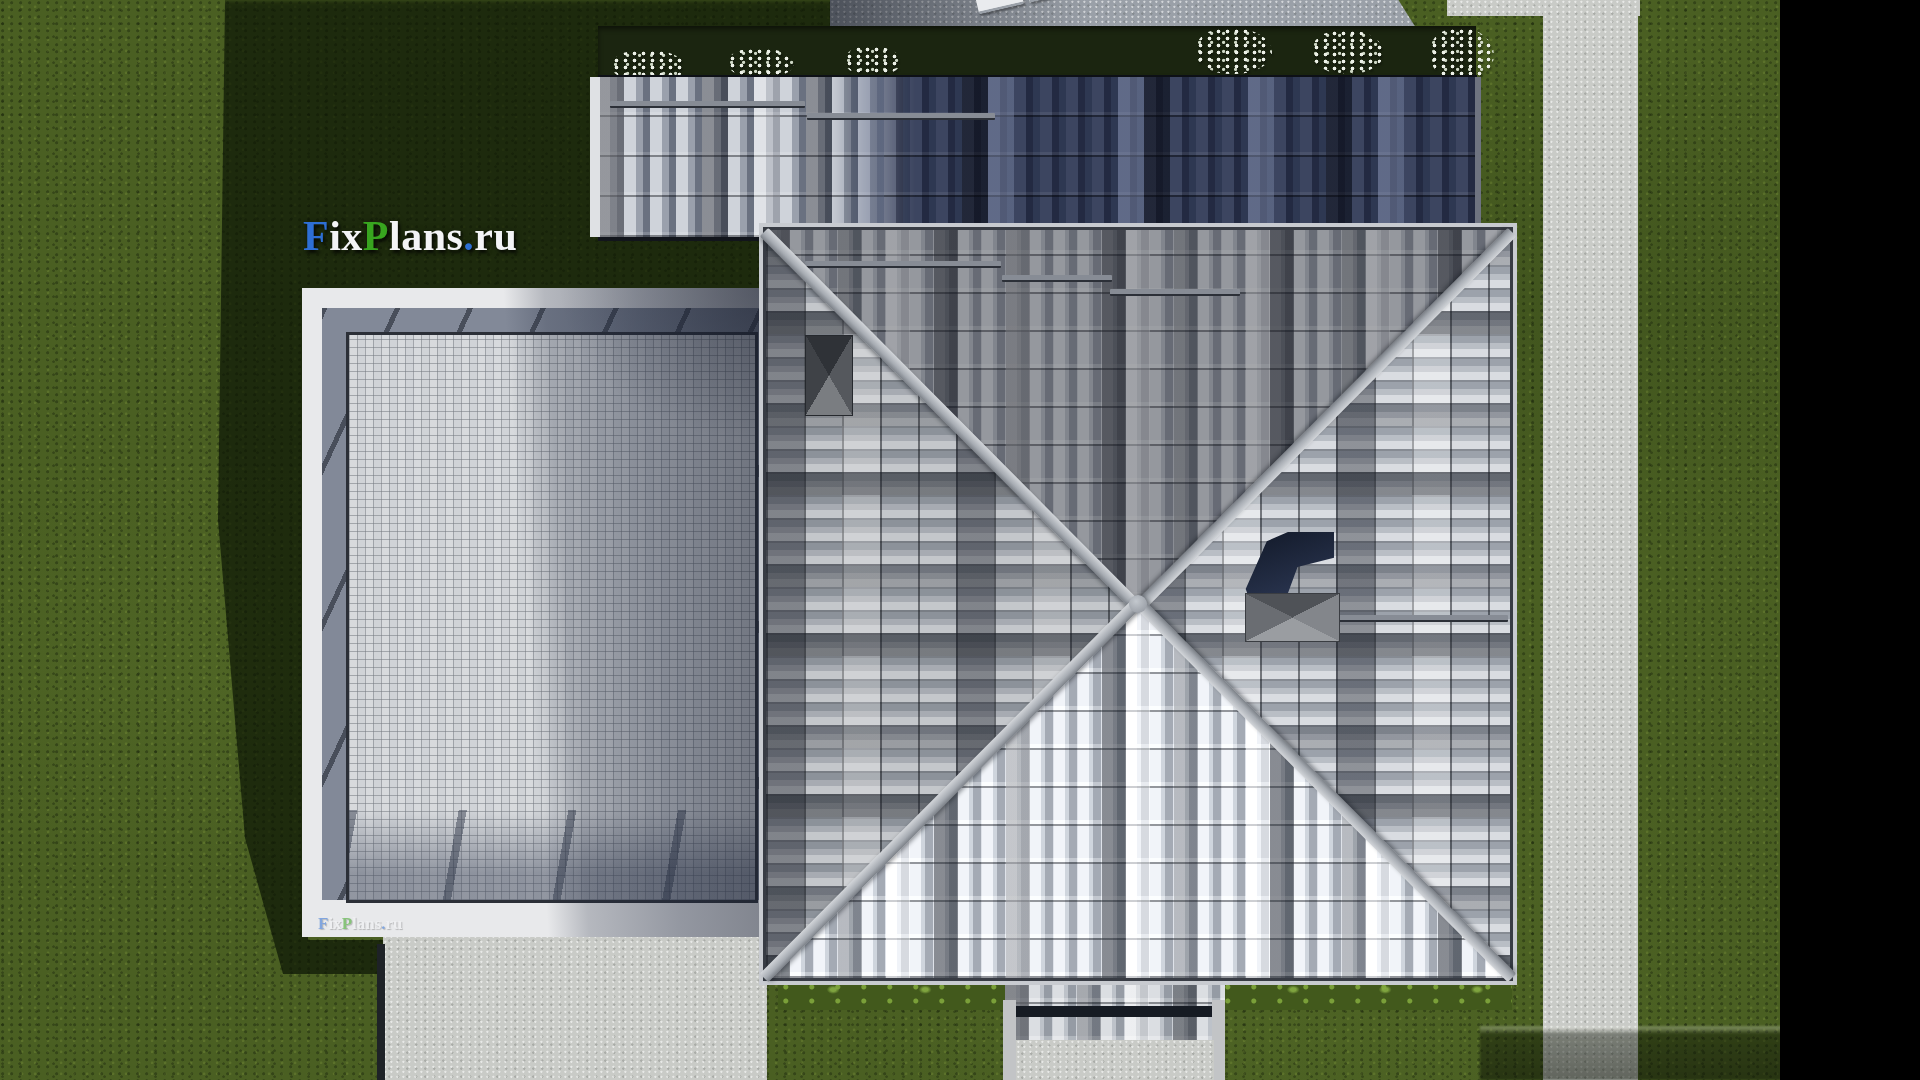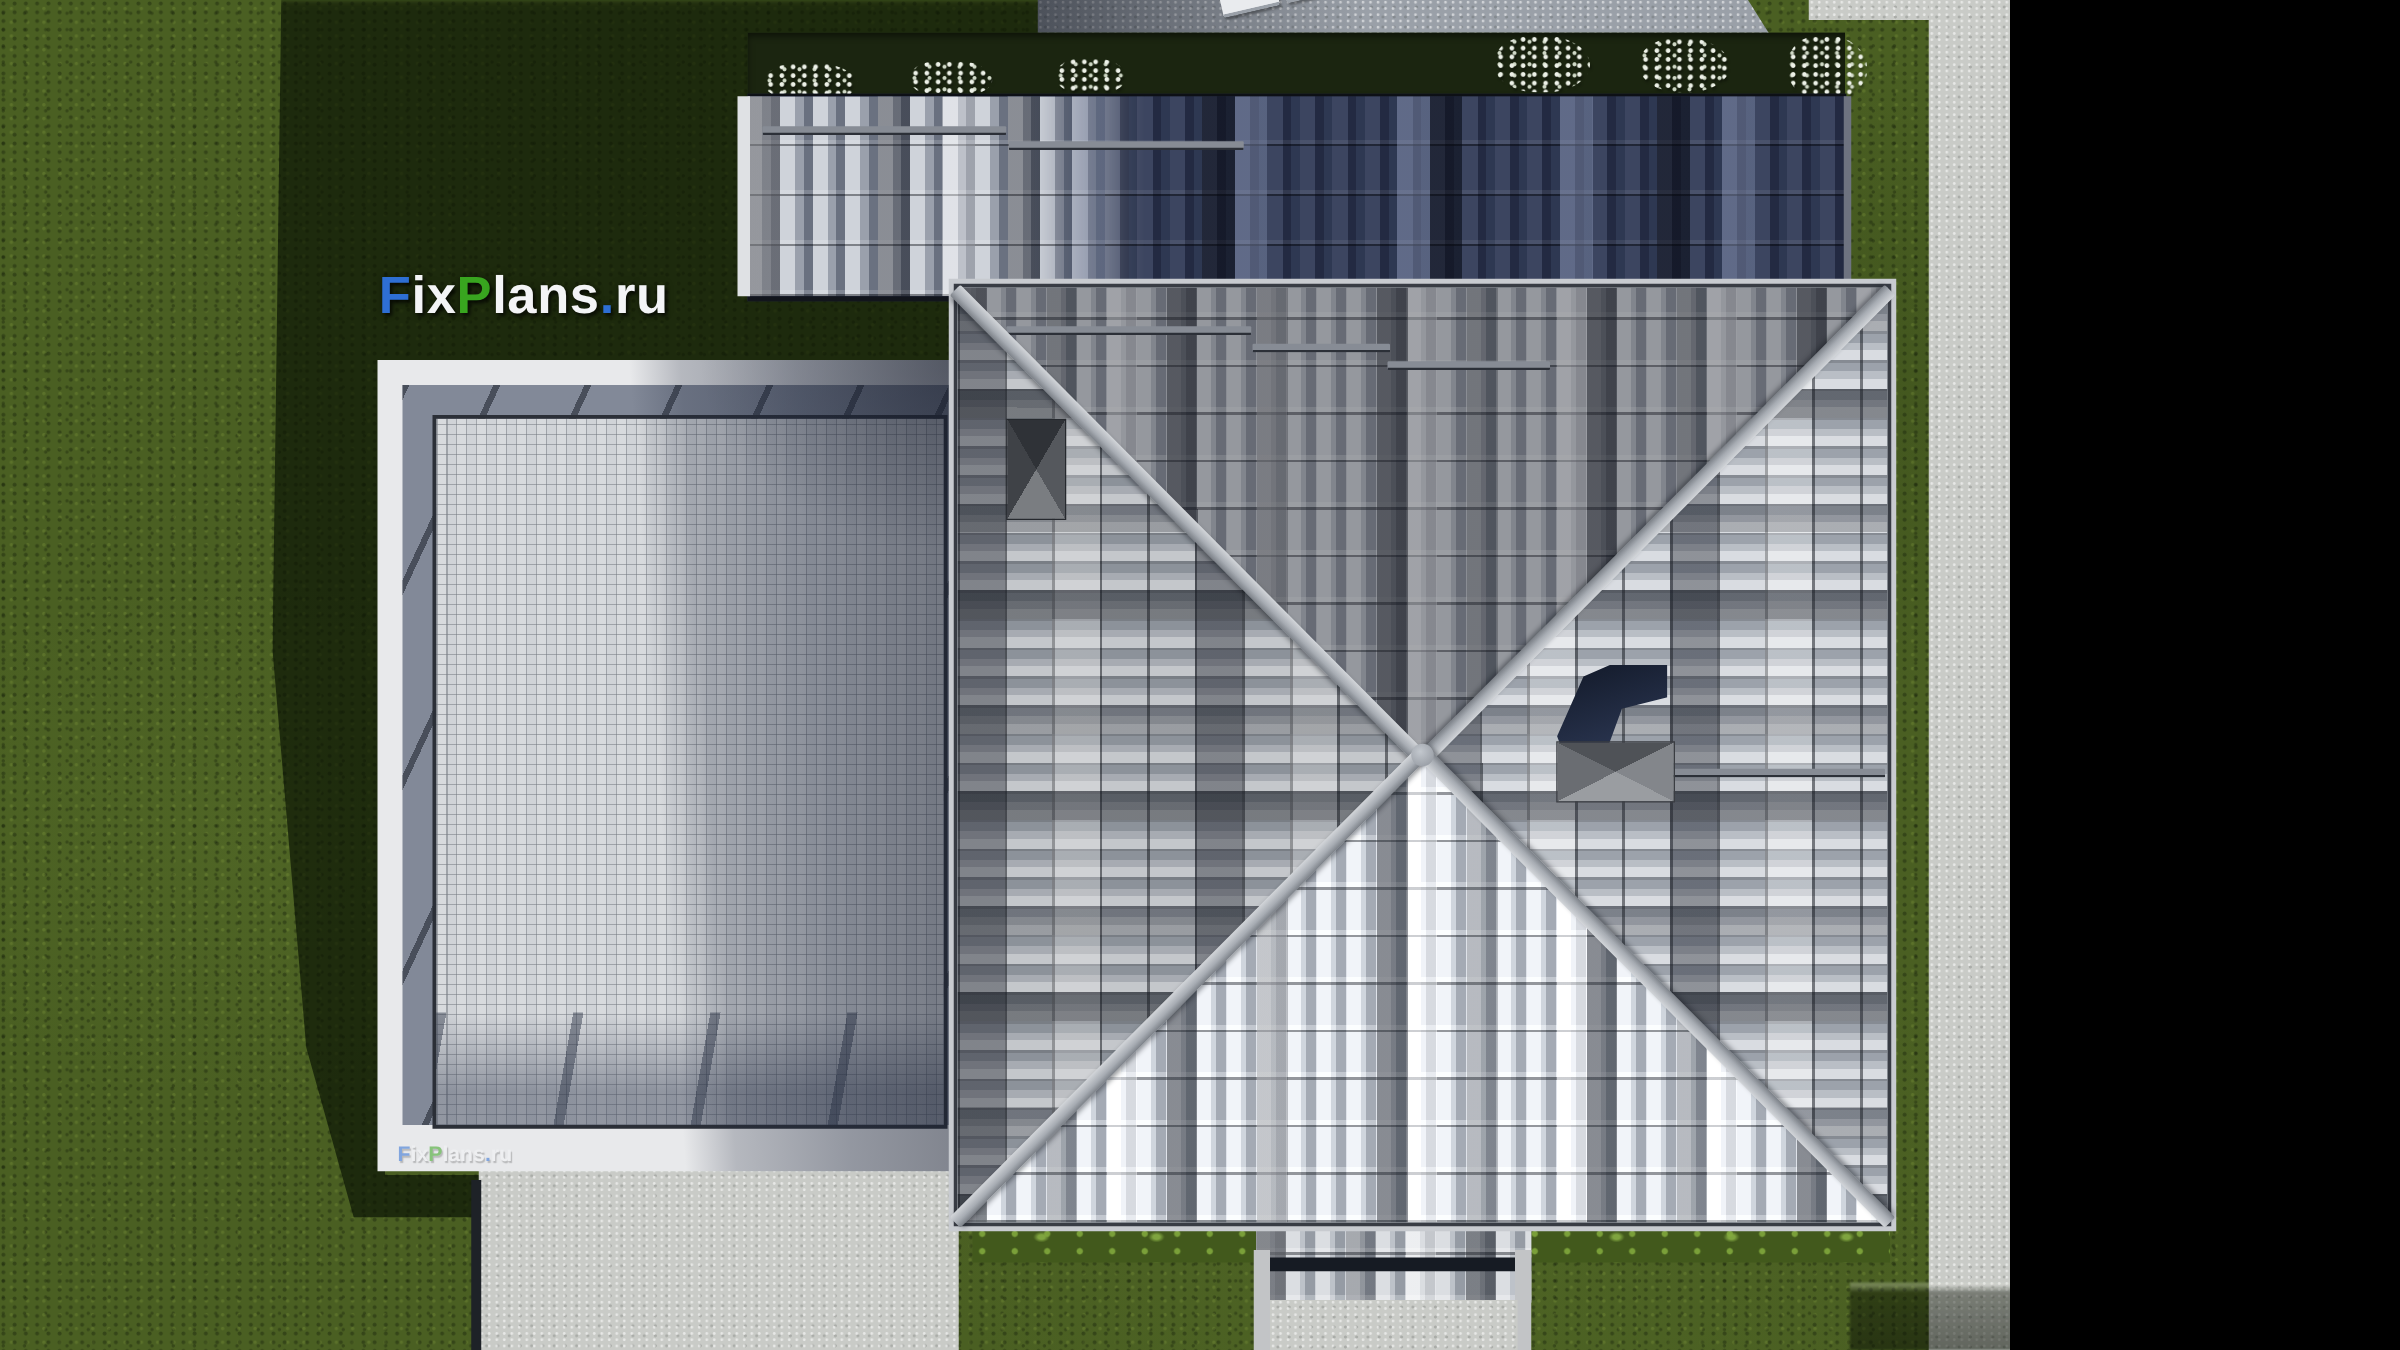--- a/index.html
+++ b/index.html
@@ -1,17 +1,17 @@
 <!DOCTYPE html>
 <html><head>
 <meta charset="utf-8">
 <style>
   html,body{margin:0;padding:0;background:#000;}
-  #scene{position:relative;width:1608px;height:1080px;overflow:hidden;
-    font-family:Liberation Sans, sans-serif;
+  #scene{position:relative;width:1780px;height:1080px;overflow:hidden;
+    font-family:Liberation Serif, serif;
     background-color:#4a5f22;
     background-image:
       radial-gradient(circle at 30% 40%, rgba(18,28,8,.38) 0 1.2px, transparent 1.9px),
       radial-gradient(circle at 70% 62%, rgba(152,178,72,.22) 0 1px, transparent 1.7px),
       radial-gradient(circle at 15% 82%, rgba(10,18,4,.30) 0 1px, transparent 1.6px),
       radial-gradient(420px 300px at 12% 62%, rgba(122,152,62,.10), transparent 70%),
       radial-gradient(520px 380px at 88% 28%, rgba(18,32,8,.16), transparent 70%),
       radial-gradient(640px 420px at 72% 86%, rgba(122,152,62,.09), transparent 70%);
     background-size:9px 7px,13px 11px,17px 13px,auto,auto,auto;}
   .abs{position:absolute;}

